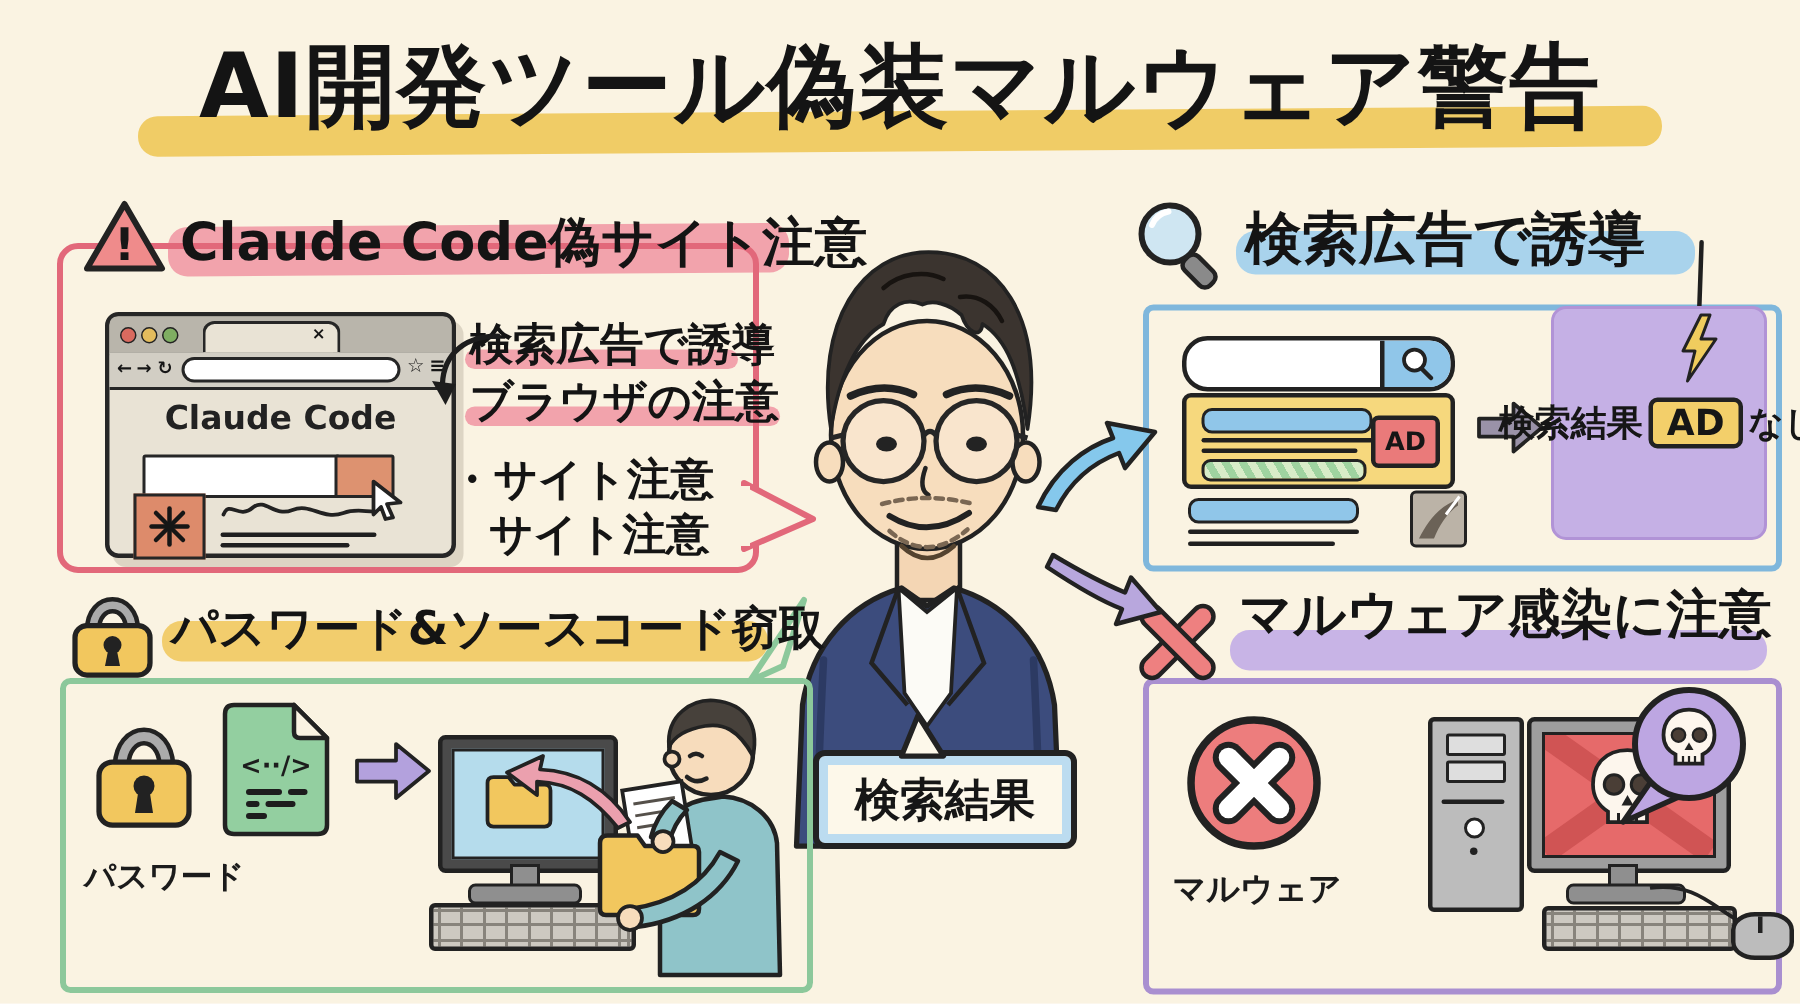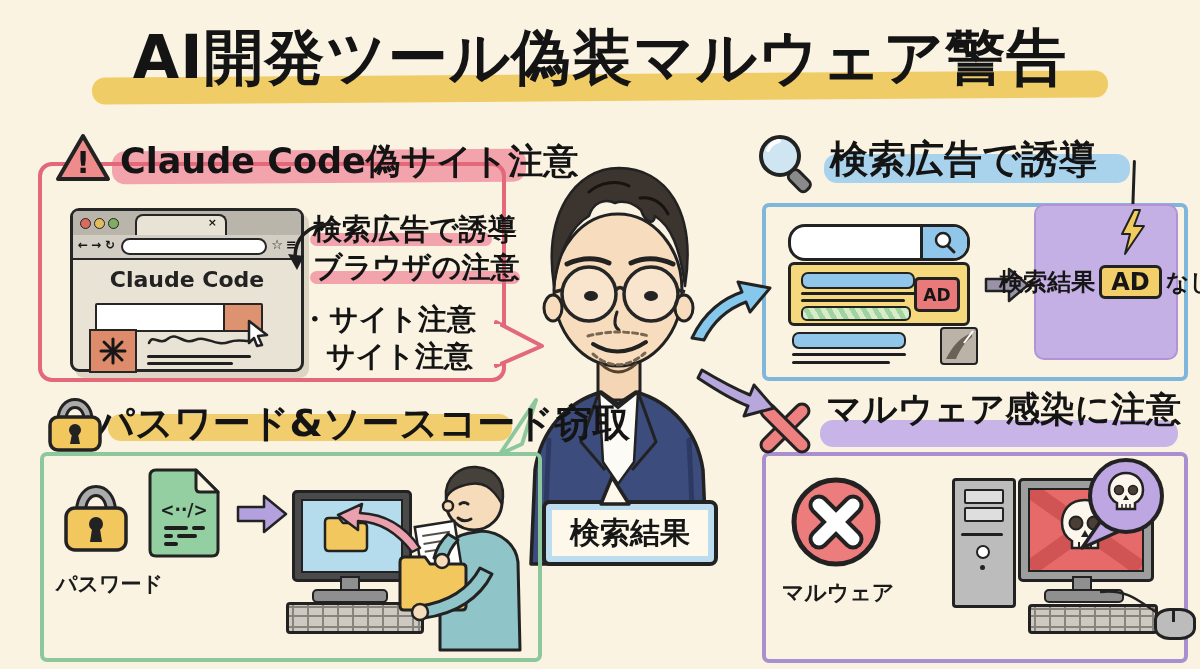--- a/index.html
+++ b/index.html
@@ -199,21 +199,21 @@
   </svg>
 
   <svg class="abs" style="left:46px;top:390px;z-index:3" width="56" height="62" viewBox="0 0 56 62">
     <path d="M16,30 C16,8 42,8 42,30" fill="none" stroke="#222" stroke-width="11" stroke-linecap="round"></path>
     <path d="M16,30 C16,8 42,8 42,30" fill="none" stroke="#ABABAB" stroke-width="5" stroke-linecap="round"></path>
     <rect x="4" y="27" width="50" height="33" rx="8" fill="#F2C75E" stroke="#222" stroke-width="3.5"></rect>
     <circle cx="29" cy="40" r="6" fill="#222"></circle>
     <path d="M26,44 L24,54 L34,54 L32,44 Z" fill="#222"></path>
   </svg>
   <div class="hl" style="left:108px;top:414px;width:404px;height:27px;background:#F2CD6D"></div>
-  <div class="txt nw" style="left:96px;top:398px;font-size:38px">パスワード&amp;ソースコード窃取</div>
+  <div class="txt nw" style="left:114px;top:398px;font-size:31px">パスワード&amp;ソースコード窃取</div>
 
   <svg class="abs" style="left:62px;top:474px;z-index:2" width="66" height="80" viewBox="0 0 66 80">
     <path d="M19,38 C19,10 49,10 49,38" fill="none" stroke="#222" stroke-width="12" stroke-linecap="round"></path>
     <path d="M19,38 C19,10 49,10 49,38" fill="none" stroke="#ABABAB" stroke-width="6" stroke-linecap="round"></path>
     <rect x="4" y="34" width="60" height="42" rx="9" fill="#F2C75E" stroke="#222" stroke-width="3.5"></rect>
     <circle cx="34" cy="50" r="7" fill="#222"></circle>
     <path d="M30,55 L28,68 L40,68 L38,55 Z" fill="#222"></path>
   </svg>
 
   <svg class="abs" style="left:146px;top:466px;z-index:2" width="78" height="96" viewBox="0 0 78 96">

